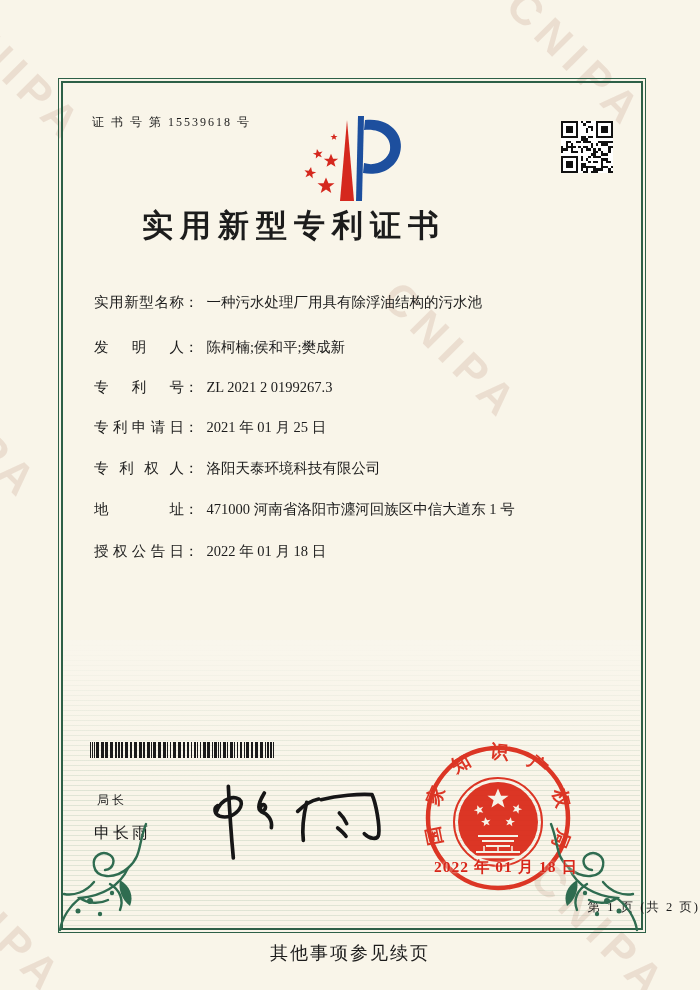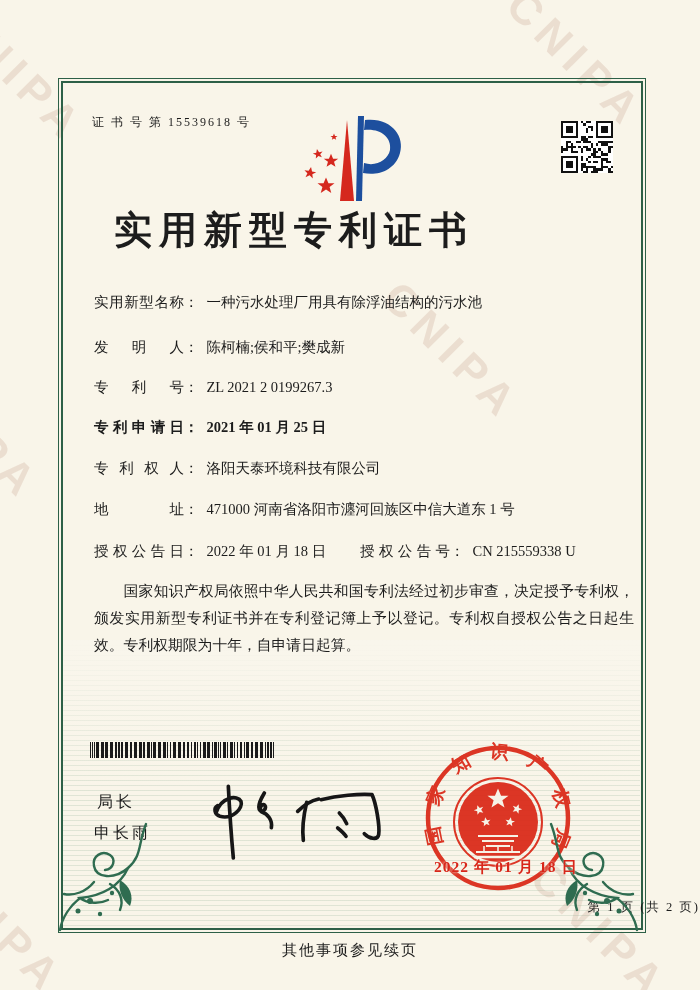--- a/index.html
+++ b/index.html
@@ -17,46 +17,46 @@
   .frame-inner{position:absolute;inset:2px;border:2px solid #2d6047;}
   .waves{position:absolute;left:62px;top:640px;width:578px;height:290px;z-index:1;
       background:
         linear-gradient(to bottom,#f9f6ec 0,rgba(249,246,236,0) 150px),
         repeating-linear-gradient(to bottom,rgba(122,162,132,0.20) 0 1px,rgba(249,246,236,0) 1px 5px);}
   .corner{position:absolute;z-index:4;width:110px;height:110px;}
   
   .cert-no{position:absolute;left:92px;top:114px;font-size:12px;letter-spacing:2px;z-index:2;}
   .logo{position:absolute;left:295px;top:104px;width:118px;height:102px;z-index:2;}
   .title{position:absolute;left:0;top:205px;width:588px;text-align:center;
-      font-size:38px;font-weight:bold;letter-spacing:7px;z-index:2;}
+      font-size:31px;font-weight:bold;letter-spacing:7px;z-index:2;}
   .qr{position:absolute;left:561px;top:121px;width:52px;height:52px;z-index:2;}
   
   .row{position:absolute;left:94px;right:62px;font-size:14.5px;z-index:2;line-height:1.45;}
   .lbl{display:inline-block;width:90px;text-align:justify;text-align-last:justify;vertical-align:top;}
   .val{margin-left:8px;}
   .pair2{position:absolute;left:266px;top:0;}
   
   .body-text{position:absolute;left:94px;right:66px;top:578px;font-size:14.8px;
       line-height:27px;text-align:justify;z-index:2;}
   .body-text p{margin:0;text-indent:2em;}
   
   .barcode{position:absolute;left:90px;top:742px;width:190px;height:16px;z-index:2;}
   
-  .officer-title{position:absolute;left:97px;top:792px;font-size:16px;letter-spacing:3px;z-index:2;}
+  .officer-title{position:absolute;left:97px;top:792px;font-size:12px;letter-spacing:3px;z-index:2;}
   .officer-name{position:absolute;left:94px;top:823px;font-size:16px;letter-spacing:3px;z-index:2;}
   .signature{position:absolute;left:195px;top:763px;width:212px;height:100px;z-index:2;}
   
   .seal{position:absolute;left:422px;top:742px;width:152px;height:152px;z-index:3;opacity:.93;}
   .seal-date{position:absolute;left:434px;top:857px;font-size:15.5px;font-weight:bold;
       color:#d8261a;letter-spacing:1px;z-index:4;text-shadow:0 0 3px #f8f4e8;}
   
   .page-no{position:absolute;left:0;top:899px;width:700px;text-align:right;
       font-size:12.5px;letter-spacing:2px;z-index:2;}
   .continuation{position:absolute;left:0;top:941px;width:700px;text-align:center;
-      font-size:15px;letter-spacing:2px;z-index:2;}
+      font-size:18px;letter-spacing:2px;z-index:2;}
 </style>
 </head>
 <body>
 
 <div class="wm" style="left:-28px;top:-6px;">CNIPA</div>
 <div class="wm" style="left:532px;top:-20px;">CNIPA</div>
 <div class="wm" style="left:-72px;top:352px;">CNIPA</div>
 <div class="wm" style="left:408px;top:272px;">CNIPA</div>
 <div class="wm" style="left:-48px;top:846px;">CNIPA</div>
 <div class="wm" style="left:556px;top:852px;">CNIPA</div>
@@ -340,38 +340,34 @@
 
 <div class="row" style="top:292px;">
   <span class="lbl">实用新型名称</span><span>：</span><span class="val">一种污水处理厂用具有除浮油结构的污水池</span>
 </div>
 <div class="row" style="top:337px;">
   <span class="lbl">发明人</span><span>：</span><span class="val">陈柯楠;侯和平;樊成新</span>
 </div>
 <div class="row" style="top:377px;">
   <span class="lbl">专利号</span><span>：</span><span class="val">ZL 2021 2 0199267.3</span>
 </div>
-<div class="row" style="top:417px;font-weight:bold;">
+<div class="row" style="top:417px;">
   <span class="lbl">专利申请日</span><span>：</span><span class="val">2021 年 01 月 25 日</span>
 </div>
 <div class="row" style="top:459px;font-family:Liberation Mono, monospace;">
   <span class="lbl">专利权人</span><span>：</span><span class="val">洛阳天泰环境科技有限公司</span>
 </div>
 <div class="row" style="top:499px;">
   <span class="lbl">地址</span><span>：</span><span class="val">471000  河南省洛阳市瀍河回族区中信大道东 1 号</span>
 </div>
 <div class="row" style="top:541px;">
   <span class="lbl">授权公告日</span><span>：</span><span class="val">2022 年 01 月 18 日</span>
-  <span class="pair2">
-    <span class="lbl">授权公告号</span><span>：</span><span class="val">CN 215559338 U</span>
-  </span>
 </div>
 
 <div class="body-text">
-  <p>国家知识产权局依照中华人民共和国专利法经过初步审查，决定授予专利权，颁发实用新型专利证书并在专利登记簿上予以登记。专利权自授权公告之日起生效。专利权期限为十年，自申请日起算。</p>
 </div>
 
 <svg class="barcode" id="barcode" viewBox="0 0 190 16" preserveAspectRatio="none">
     <rect x="0" y="0" width="1" height="16" fill="#1a1a1a"></rect>
     <rect x="2" y="0" width="1" height="16" fill="#1a1a1a"></rect>
     <rect x="4" y="0" width="1" height="16" fill="#1a1a1a"></rect>
     <rect x="6" y="0" width="3" height="16" fill="#1a1a1a"></rect>
     <rect x="11" y="0" width="3" height="16" fill="#1a1a1a"></rect>
     <rect x="15" y="0" width="3" height="16" fill="#1a1a1a"></rect>
     <rect x="20" y="0" width="3" height="16" fill="#1a1a1a"></rect>

